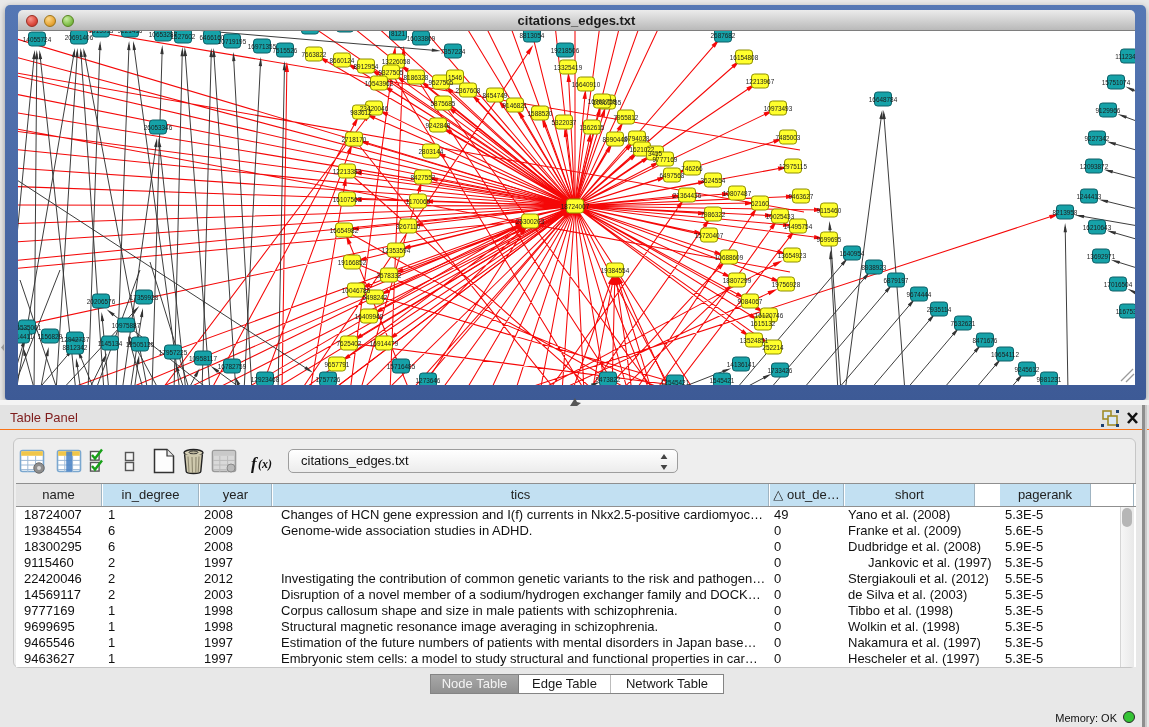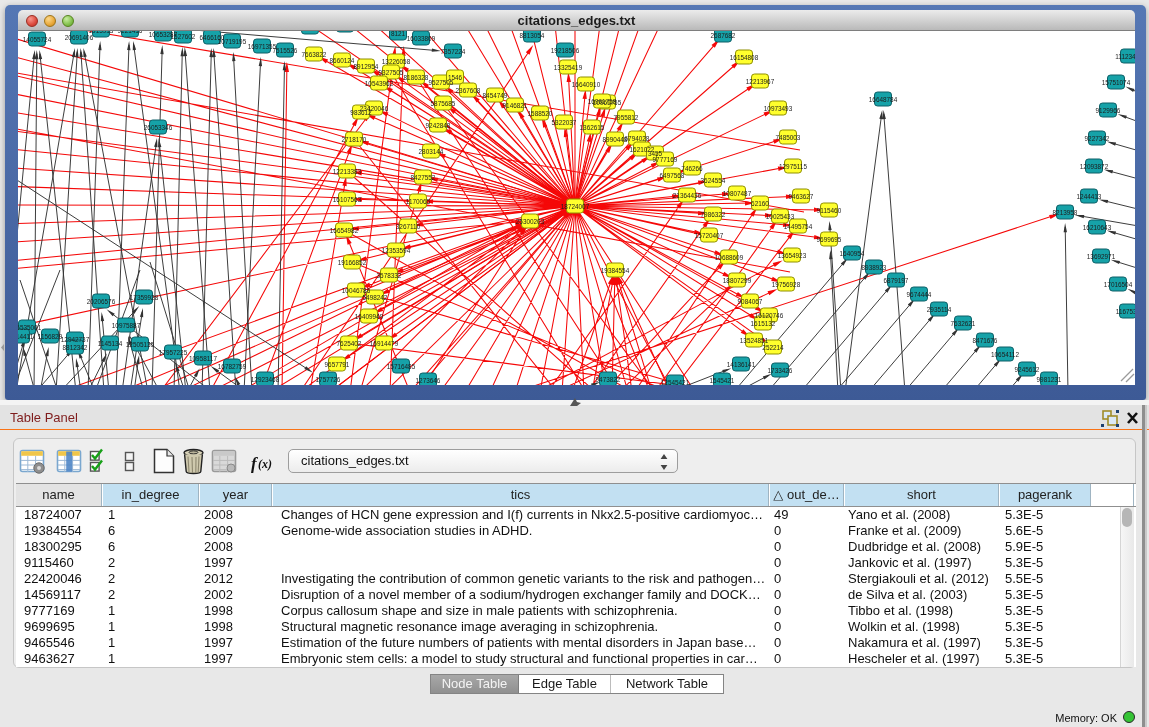--- a/index.html
+++ b/index.html
@@ -388,21 +388,21 @@
     </svg>
   </div>
 <div id="tablebox"></div>
 <div style="position:absolute;left:0px;top:484px;width:1136px;height:22px">
     <div style="position:absolute;left:1092px;top:0;width:42px;height:22px;background:#ffffff;border-right:1px solid #9fb4c2;text-align:center;line-height:22px;font-size:13px;color:#222"></div>
     <div style="position:absolute;left:16px;top:0;width:86px;height:22px;background:#e3e3e3;border-right:1px solid #9fb4c2;text-align:center;line-height:22px;font-size:13px;color:#222">name</div>
     <div style="position:absolute;left:103px;top:0;width:96px;height:22px;background:#c2e0f2;border-right:1px solid #9fb4c2;text-align:center;line-height:22px;font-size:13px;color:#222">in_degree</div>
     <div style="position:absolute;left:200px;top:0;width:72px;height:22px;background:#c2e0f2;border-right:1px solid #9fb4c2;text-align:center;line-height:22px;font-size:13px;color:#222">year</div>
     <div style="position:absolute;left:273px;top:0;width:496px;height:22px;background:#c2e0f2;border-right:1px solid #9fb4c2;text-align:center;line-height:22px;font-size:13px;color:#222">tics</div>
     <div style="position:absolute;left:770px;top:0;width:74px;height:22px;background:#c2e0f2;border-right:1px solid #9fb4c2;text-align:center;line-height:22px;font-size:13px;color:#222">△ out_de…</div>
-    <div style="position:absolute;left:845px;top:0;width:154px;height:22px;background:#c2e0f2;border-right:1px solid #9fb4c2;text-align:center;line-height:22px;font-size:13px;color:#222">short</div>
+    <div style="position:absolute;left:845px;top:0;width:130px;height:22px;background:#c2e0f2;border-right:1px solid #9fb4c2;text-align:center;line-height:22px;font-size:13px;color:#222">short</div>
     <div style="position:absolute;left:1000px;top:0;width:91px;height:22px;background:#c2e0f2;border-right:1px solid #9fb4c2;text-align:center;line-height:22px;font-size:13px;color:#222">pagerank</div>
   </div>
 <div style="position:absolute;left:16px;top:506px;width:1120px;height:1px;background:#8f8f8f"></div>
 <div style="position:absolute;left:0;top:507px;width:1119px;height:16px;line-height:16px;font-size:13px;color:#101010">
     <span style="position:absolute;left:24px">18724007</span>
     <span style="position:absolute;left:108px">1</span>
     <span style="position:absolute;left:204px">2008</span>
     <span style="position:absolute;left:281px">Changes of HCN gene expression and I(f) currents in Nkx2.5-positive cardiomyoc…</span>
     <span style="position:absolute;left:774px">49</span>
     <span style="position:absolute;left:848px">Yano et al. (2008)</span>
@@ -423,36 +423,36 @@
     <span style="position:absolute;left:204px">2008</span>
     <span style="position:absolute;left:774px">0</span>
     <span style="position:absolute;left:848px">Dudbridge et al. (2008)</span>
     <span style="position:absolute;left:1005px">5.9E-5</span>
   </div>
 <div style="position:absolute;left:0;top:555px;width:1119px;height:16px;line-height:16px;font-size:13px;color:#101010">
     <span style="position:absolute;left:24px">9115460</span>
     <span style="position:absolute;left:108px">2</span>
     <span style="position:absolute;left:204px">1997</span>
     <span style="position:absolute;left:774px">0</span>
-    <span style="position:absolute;left:848px">Jankovic et al. (1997)</span>
+    <span style="position:absolute;left:868px">Jankovic et al. (1997)</span>
     <span style="position:absolute;left:1005px">5.3E-5</span>
   </div>
 <div style="position:absolute;left:0;top:571px;width:1119px;height:16px;line-height:16px;font-size:13px;color:#101010">
     <span style="position:absolute;left:24px">22420046</span>
     <span style="position:absolute;left:108px">2</span>
     <span style="position:absolute;left:204px">2012</span>
     <span style="position:absolute;left:281px">Investigating the contribution of common genetic variants to the risk and pathogen…</span>
     <span style="position:absolute;left:774px">0</span>
     <span style="position:absolute;left:848px">Stergiakouli et al. (2012)</span>
     <span style="position:absolute;left:1005px">5.5E-5</span>
   </div>
 <div style="position:absolute;left:0;top:587px;width:1119px;height:16px;line-height:16px;font-size:13px;color:#101010">
     <span style="position:absolute;left:24px">14569117</span>
     <span style="position:absolute;left:108px">2</span>
-    <span style="position:absolute;left:204px">2002</span>
+    <span style="position:absolute;left:204px">2003</span>
     <span style="position:absolute;left:281px">Disruption of a novel member of a sodium/hydrogen exchanger family and DOCK…</span>
     <span style="position:absolute;left:774px">0</span>
     <span style="position:absolute;left:848px">de Silva et al. (2003)</span>
     <span style="position:absolute;left:1005px">5.3E-5</span>
   </div>
 <div style="position:absolute;left:0;top:603px;width:1119px;height:16px;line-height:16px;font-size:13px;color:#101010">
     <span style="position:absolute;left:24px">9777169</span>
     <span style="position:absolute;left:108px">1</span>
     <span style="position:absolute;left:204px">1998</span>
     <span style="position:absolute;left:281px">Corpus callosum shape and size in male patients with schizophrenia.</span>

